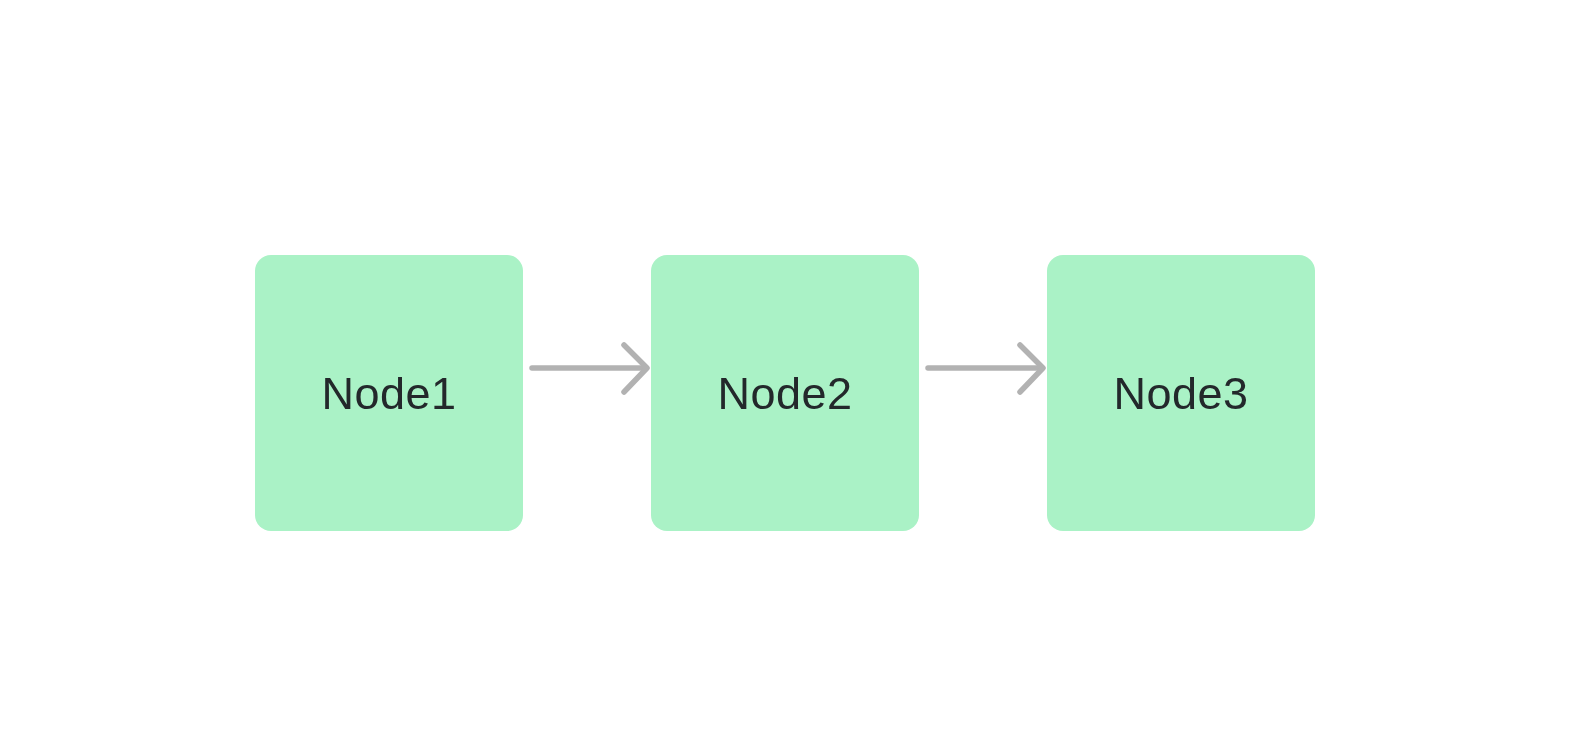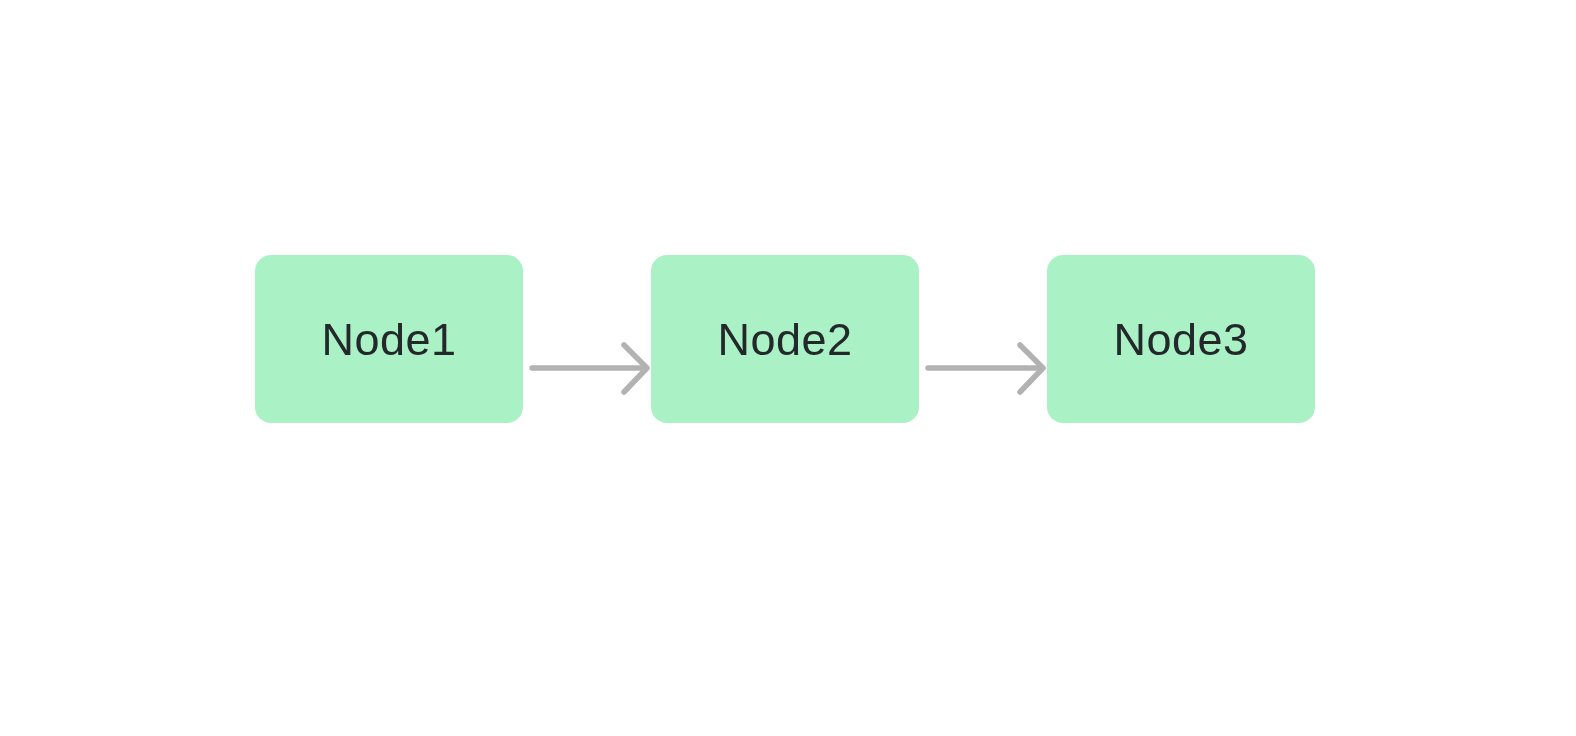--- a/index.html
+++ b/index.html
@@ -12,21 +12,21 @@
     width: 1576px;
     height: 736px;
     background: var(--background, #ffffff);
     overflow: hidden;
     font-family: "Liberation Sans", "DejaVu Sans", sans-serif;
   }
   .node {
     position: absolute;
     top: 255px;
     width: 268px;
-    height: 168px;
+    height: 276px;
     background: var(--node-fill, #aaf2c6);
     border-radius: 16px;
     display: flex;
     align-items: center;
     justify-content: center;
     box-sizing: border-box;
     cursor: pointer;
   }
   .node-label {
     color: var(--node-text, #23282b);

